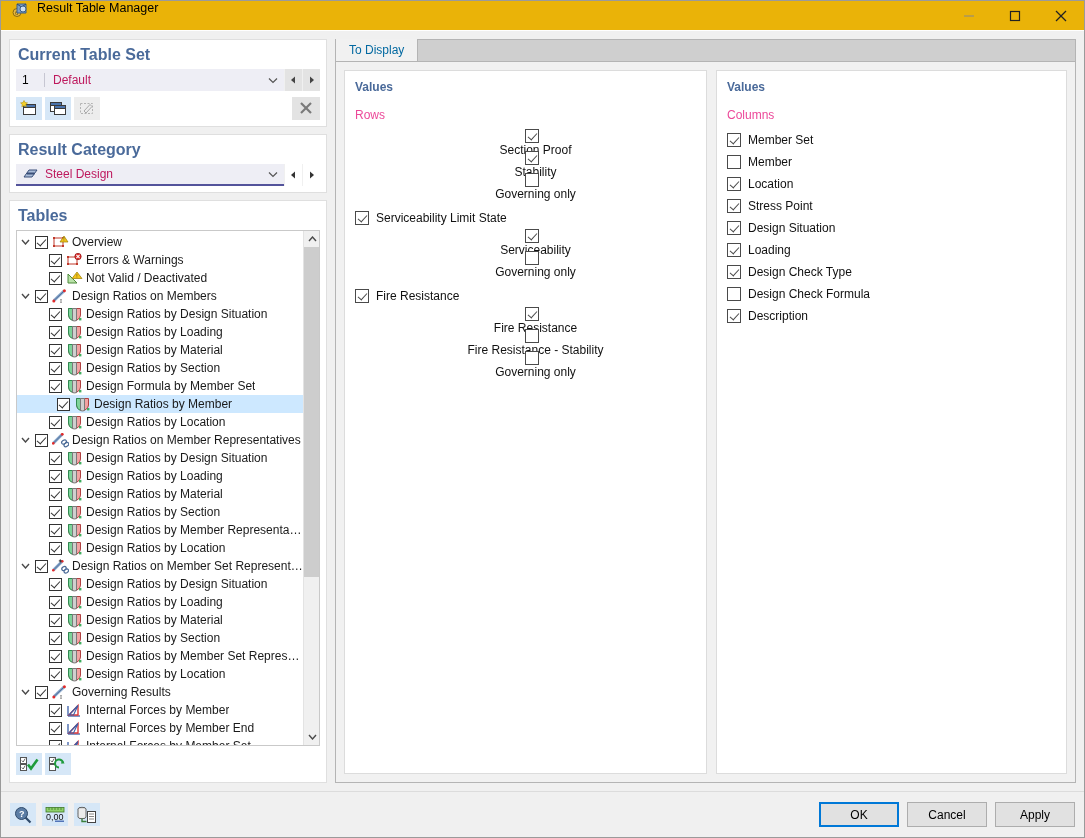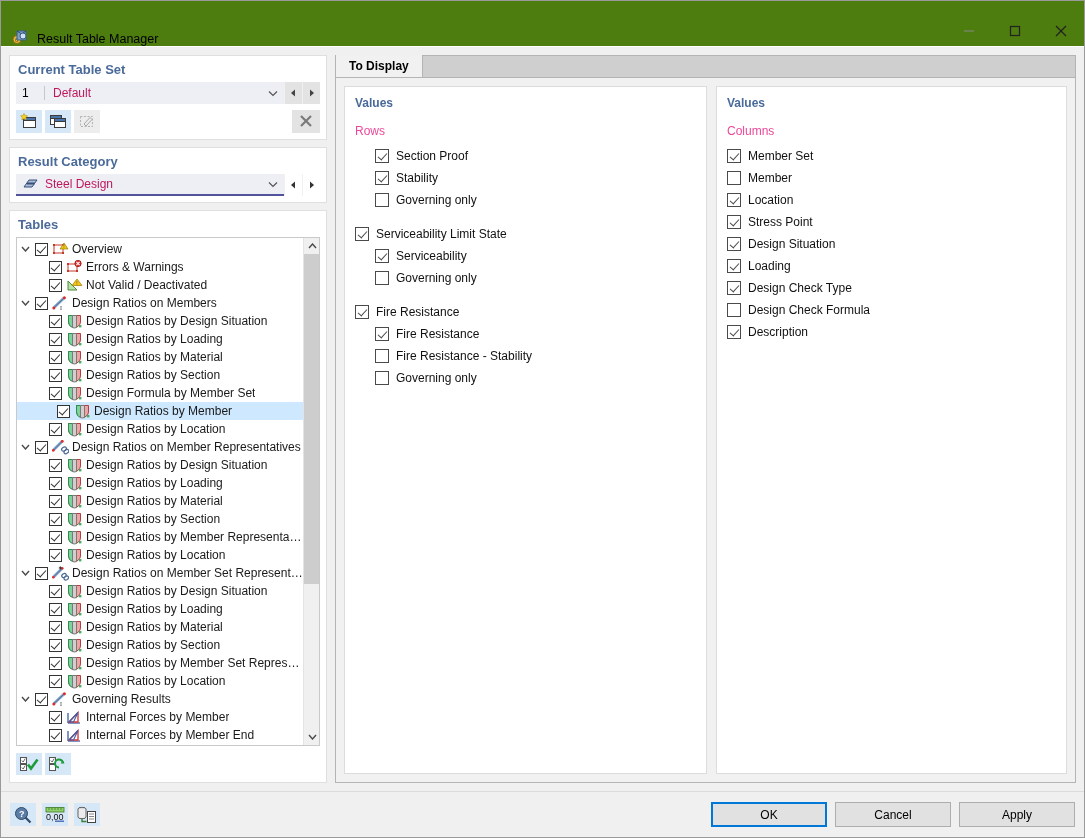--- a/index.html
+++ b/index.html
@@ -14,23 +14,23 @@
   .window {
     position: relative;
     width: 1085px; height: 838px;
     background: #f0f0f0;
     border: 1px solid #9a9a9a;
     display: flex; flex-direction: column;
   }
 
   
   .titlebar {
-    height: 46px; min-height: 30px;
-    background: #4d7c0f;
-    display: flex; align-items: flex-end;
+    height: 30px; min-height: 30px;
+    background: #eab308;
+    display: flex; align-items: flex-start;
     border-bottom: 1px solid #ffffff;
   }
   .title-icon {
     width: 18px; height: 18px; margin-left: 10px; margin-right: 8px;
     position: relative; flex: 0 0 auto;
   }
   .title-text {
     font-size: 12.5px; color: #000000; flex: 1 1 auto;
   }
   .win-btns { display: flex; height: 30px; }
@@ -56,21 +56,21 @@
     gap: 7px;
     min-height: 0;
   }
   .group {
     background: #ffffff;
     border: 1px solid #dfdfdf;
     padding: 5px 6px 6px 6px;
   }
   .group-title {
     color: #4a6a9a;
-    font-size: 13px;
+    font-size: 16px;
     font-weight: bold;
     padding: 1px 2px 5px 2px;
   }
   .combo-row { display: flex; align-items: stretch; height: 22px; }
   .combo {
     flex: 1 1 auto;
     background: #eeeef5;
     display: flex; align-items: center;
     position: relative;
     padding-left: 6px;
@@ -194,23 +194,22 @@
     margin-bottom: 8px;
   }
   .tabstrip {
     height: 22px; display: flex; align-items: flex-end;
     background: #cfcfcf;
     border: 1px solid #b4b4b4; border-bottom: none;
   }
   .tab {
     height: 22px; padding: 0 13px;
     display: flex; align-items: center;
-    font-size: 12px; color: #000000;
+    font-size: 12px; color: #0369a1;
     background: #cfcfcf;
-    font-weight: bold;
   }
   .tab.active {
     background: #f1f1f1;
     border-right: 1px solid #b4b4b4;
   }
   .tabpanel {
     flex: 1 1 auto;
     background: #f1f1f1;
     border: 1px solid #b4b4b4;
     display: flex;
@@ -228,37 +227,37 @@
   .panel.cols { flex: 1 1 auto; }
   .panel-title {
     color: #4a6a9a; font-size: 12px; font-weight: bold;
     margin-bottom: 14px;
   }
   .sub-title { font-size: 12px; color: #ec4899; margin-bottom: 7px; }
   .chkrow {
     display: flex; align-items: center;
     height: 22px; font-size: 12px; color: #111;
   }
-  .chkrow.ind { padding-left: 20px; }
+  .chkrow.ind { padding-left: 20px; flex-direction: column; }
   .chkrow .cbx { width: 14px; height: 14px; flex: 0 0 14px; margin-right: 7px; border-color: #4a4a4a; }
   .chkrow .cbx.checked::after { border-color: #4a4a4a; left: 3.5px; top: 0.5px; width: 4px; height: 8px; }
   .gap { height: 12px; }
 
   
   .footer {
     height: 46px; min-height: 46px;
     display: flex; align-items: center;
     padding: 0 9px;
     background: #f0f0f0;
     border-top: 1px solid #dcdcdc;
   }
   .footer .tbtn { width: 26px; height: 23px; margin-right: 6px; }
   .footer-spacer { flex: 1 1 auto; }
   .btn {
-    width: 116px; height: 25px; margin-left: 8px;
+    width: 80px; height: 25px; margin-left: 8px;
     background: #e1e1e1; border: 1px solid #adadad;
     font-size: 12px; color: #000;
     display: flex; align-items: center; justify-content: center;
   }
   .btn.default { border: 2px solid #0078d7; background: #e1e1e1; }
   svg { display: block; }
 </style>
 </head>
 <body>
 

